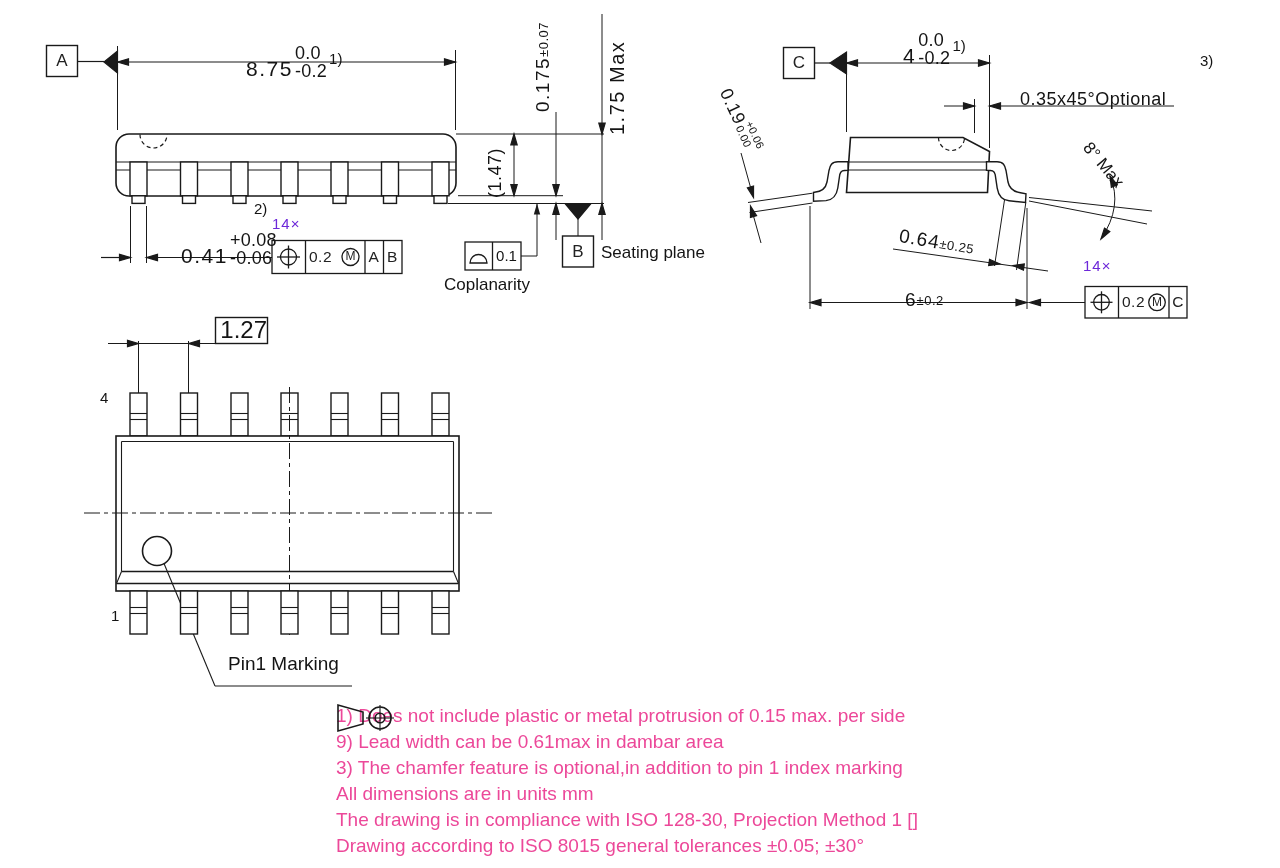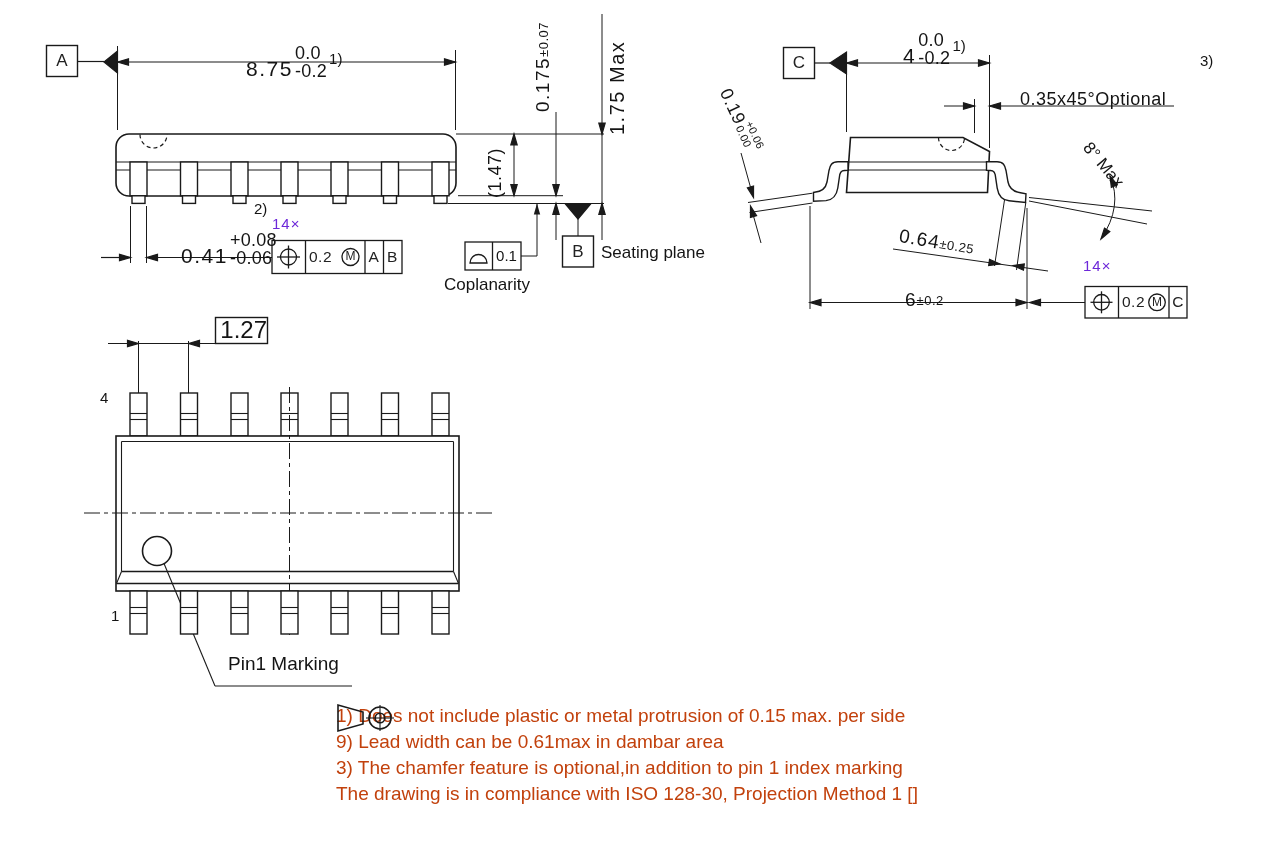--- a/index.html
+++ b/index.html
@@ -15,21 +15,21 @@
          vertical-align:-1px;text-align:left;margin-left:2px;}
   .stack span{display:block;}
   .stack11{font-size:11px;}
   .sup{font-size:15px;vertical-align:12px;margin-left:2px;}
   .ref{font-size:15px;}
   .cnt{font-size:15px;color:#6d28d9;letter-spacing:1px;}
   .boxtxt{position:absolute;text-align:center;font-size:17px;color:#222;}
   .fcftxt{position:absolute;font-size:15.5px;color:#222;letter-spacing:.5px;}
   .mchar{position:absolute;font-size:12px;color:#222;text-align:center;}
   .rot{transform-origin:0 0;}
-  .note-line{font-size:19px;line-height:26px;color:#c2410c;}
+  .note-line{font-size:19px;line-height:26px;color:#ec4899;}
   .projsym{vertical-align:-5px;}
 </style>
 </head>
 <body>
 
 <div id="canvas">
 
 <svg width="1280" height="868" viewBox="0 0 1280 868">
   <g stroke="#1a1a1a" fill="none" stroke-width="1.2">
 
@@ -304,24 +304,26 @@
 
 <div class="lbl" style="left:215px;top:317px;width:52px;height:26px;line-height:26px;text-align:right;font-size:24px;">1.27</div>
 <div class="lbl" style="left:100px;top:390px;font-size:15px;">4</div>
 <div class="lbl" style="left:111px;top:608px;font-size:15px;">1</div>
 <div class="lbl" style="left:228px;top:654px;font-size:19px;">Pin1 Marking</div>
 
 <div class="lbl" style="left:336px;top:703px;">
   <div class="note-line">1) Does not include plastic or metal protrusion of 0.15 max. per side</div>
   <div class="note-line">9) Lead width can be 0.61max in dambar area</div>
   <div class="note-line">3) The chamfer feature is optional,in addition to pin 1 index marking</div>
+  <div class="note-line">All dimensions are in units mm</div>
   <div class="note-line"><span>The drawing is in compliance with ISO 128-30, Projection Method 1 [</span><svg class="projsym" width="66" height="30" viewBox="0 0 66 30">
           <g stroke="#1a1a1a" fill="none" stroke-width="1.6">
             <path d="M2,2 L2,28 L27,21 L27,9 Z"></path>
             <circle cx="44" cy="15" r="11"></circle>
             <circle cx="44" cy="15" r="4.8"></circle>
             <line x1="30" y1="15" x2="58" y2="15" stroke-width="1.1"></line>
             <line x1="44" y1="2" x2="44" y2="28" stroke-width="1.1"></line>
           </g>
         </svg><span>]</span></div>
+  <div class="note-line">Drawing according to ISO 8015 general tolerances ±0.05; ±30°</div>
 </div>
 
 </div>
 
 </body></html>

